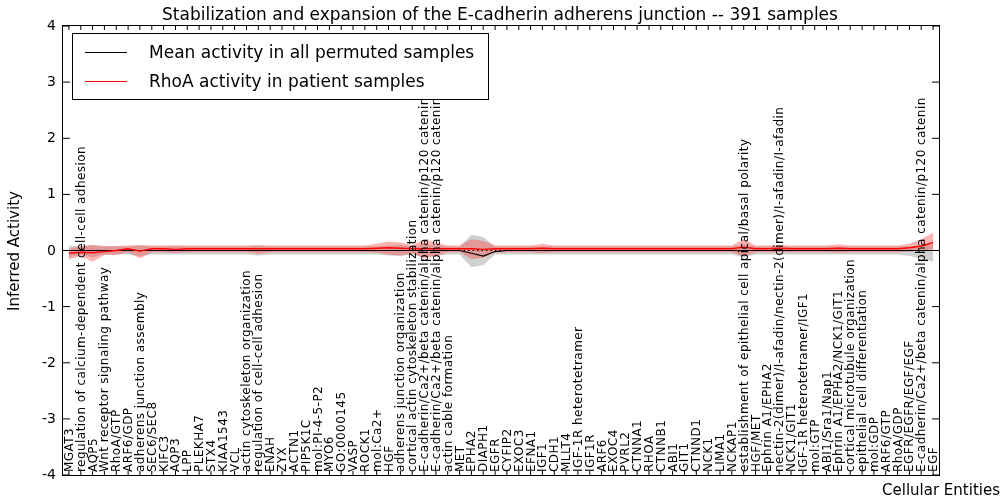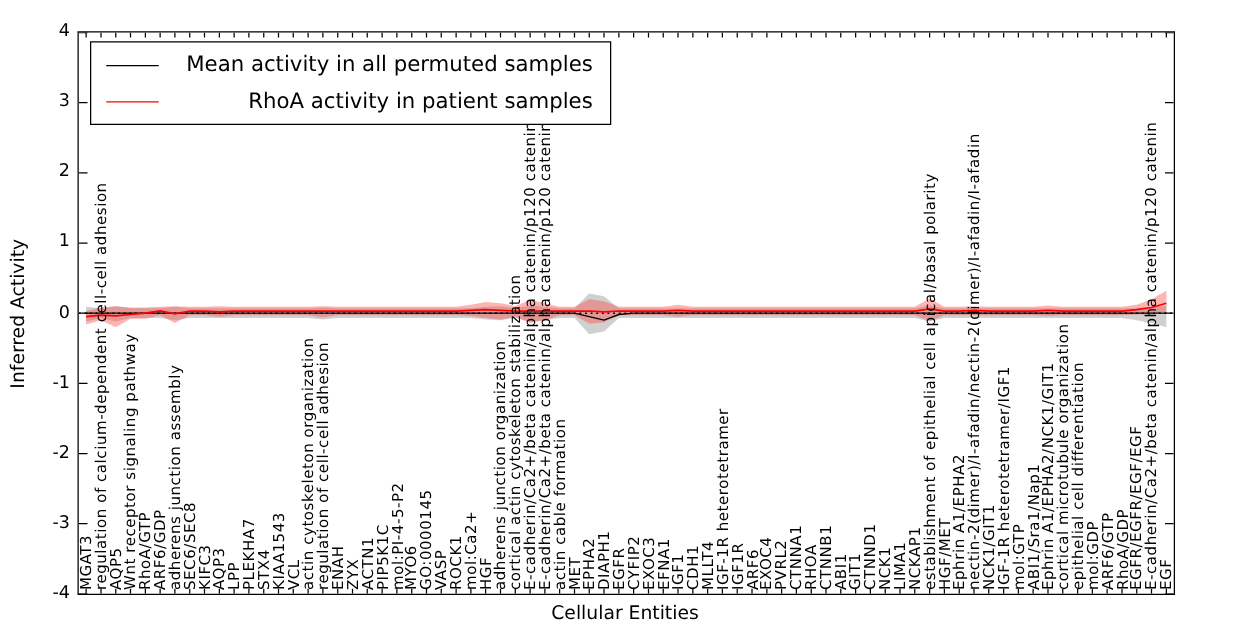--- a/index.html
+++ b/index.html
@@ -2,34 +2,35 @@
 <html><head>
 <meta charset="utf-8">
 <style>
   html,body{margin:0;padding:0;background:#ffffff;}
   body{width:1000px;height:500px;overflow:hidden;font-family:"DejaVu Sans","Liberation Sans",sans-serif;color:#000;}
   #figure{position:relative;width:1000px;height:500px;background:#fff;}
   .title{position:absolute;left:0;top:4px;width:1000px;text-align:center;font-size:17px;white-space:nowrap;}
   .plot{position:absolute;left:62px;top:25px;width:878px;height:451px;border:1px solid #000;box-sizing:border-box;background:#fff;}
   .plot svg{position:absolute;left:0;top:0;}
   .ylab{position:absolute;left:-66px;top:242px;width:160px;text-align:center;font-size:15px;transform:rotate(-90deg);transform-origin:center center;}
-  .xlab{position:absolute;left:0;top:481px;width:1000px;text-align:center;font-size:15px;}
+  .xlab{position:absolute;left:0;top:481px;width:1000px;text-align:right;font-size:15px;}
   .ytick{position:absolute;width:34px;text-align:right;font-size:14px;line-height:14px;}
   .xticklab{position:absolute;font-size:12px;line-height:12px;letter-spacing:0.45px;white-space:nowrap;transform:rotate(-90deg);transform-origin:0 0;}
   .legend{position:absolute;left:72px;top:33px;background:#fff;border:1px solid #000;padding:8px 14px 8px 12px;display:flex;flex-direction:column;gap:9px;z-index:5;}
-  .legrow{display:flex;align-items:center;gap:22px;justify-content:space-between;}
+  .legrow{display:flex;align-items:center;gap:22px;}
   .legline{width:42px;height:0;border-top:1.6px solid #000;flex:0 0 42px;}
   .legline.red{border-top-color:#ff0000;}
   .legtext{font-size:17px;white-space:nowrap;}
   .xticks-layer{position:absolute;left:0;top:0;width:1000px;height:500px;pointer-events:none;}
 </style>
 </head>
 <body>
 
 <div id="figure">
+  <div class="title">Stabilization and expansion of the E-cadherin adherens junction -- 391 samples</div>
 
   <div class="ylab">Inferred Activity</div>
   <div class="xlab">Cellular Entities</div>
 
   <div id="yticks">
       <div class="ytick" style="left: 22px; top: 18px;">4</div>
       <div class="ytick" style="left: 22px; top: 74.125px;">3</div>
       <div class="ytick" style="left: 22px; top: 130.25px;">2</div>
       <div class="ytick" style="left: 22px; top: 186.375px;">1</div>
       <div class="ytick" style="left: 22px; top: 242.5px;">0</div>

